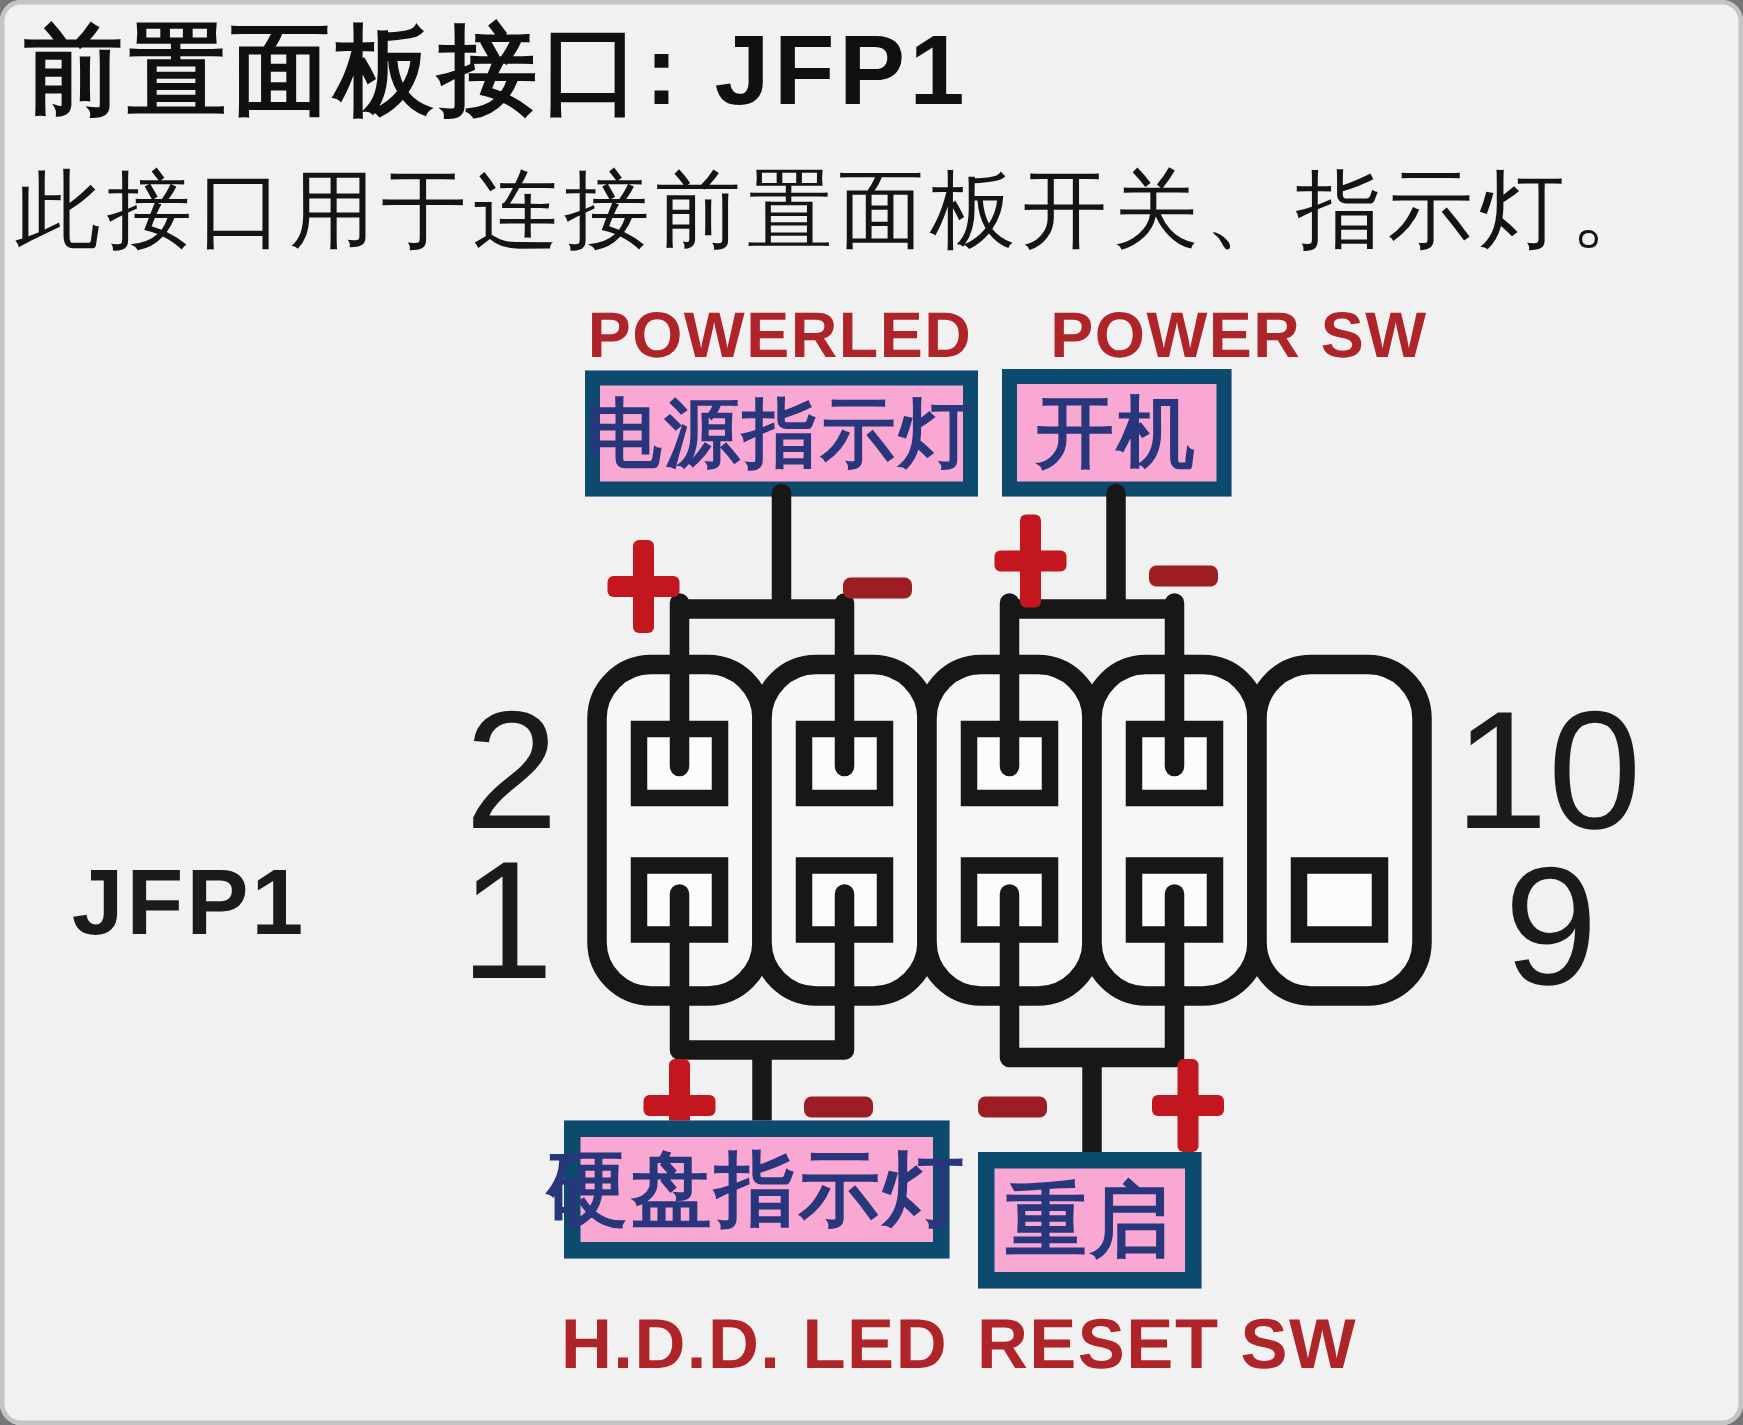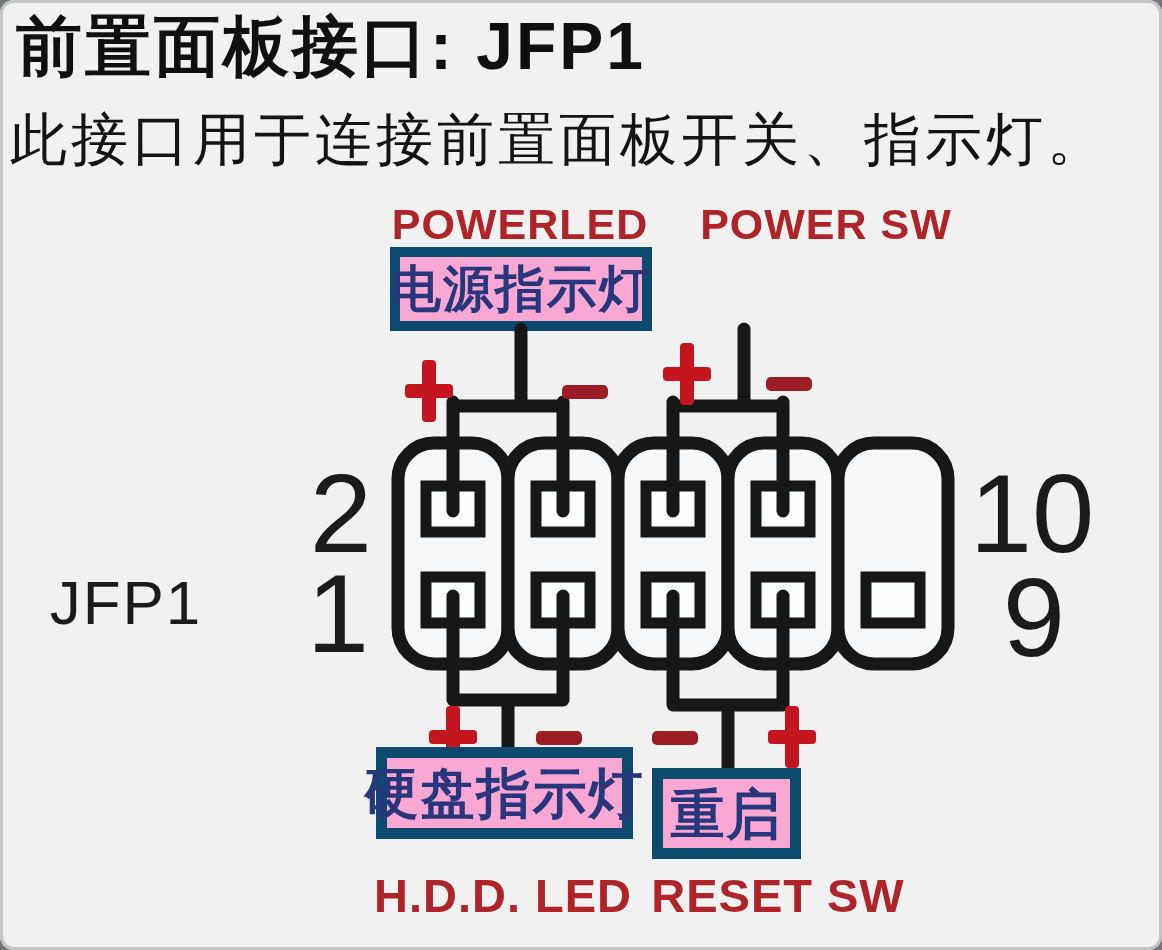--- a/index.html
+++ b/index.html
@@ -34,21 +34,21 @@
   }
   .term-box .cn{
     color:var(--blue);font-weight:bold;letter-spacing:2px;white-space:nowrap;
     line-height:1;
   }
   .pin-num{
     color:#1b1b1b;font-size:112px;font-weight:400;line-height:1;
     transform:translate(-50%,-50%);white-space:nowrap;
   }
   .jfp1{
-    color:#1b1b1b;font-size:62px;font-weight:400;letter-spacing:2px;
+    color:#1b1b1b;font-size:62px;font-weight:700;letter-spacing:2px;
     transform:translate(-50%,-50%);white-space:nowrap;
   }
   .sign{transform:translate(-50%,-50%);}
   .plus{width:48px;height:62px;}
   .plus::before{
     content:"";position:absolute;left:0;top:50%;transform:translateY(-50%);
     width:100%;height:14px;background:var(--plus);border-radius:4px;
   }
   .plus::after{
     content:"";position:absolute;top:0;left:50%;transform:translateX(-50%);
@@ -63,20 +63,23 @@
 <div class="canvas">
 
   <div class="abs title">前置面板接口: JFP1</div>
   <div class="abs subtitle">此接口用于连接前置面板开关、指示灯。</div>
 
   <div class="abs red-label" style="left:385px;top:200px;width:270px;">POWERLED</div>
   <div class="abs red-label" style="left:691px;top:200px;width:270px;">POWER SW</div>
 
   <div class="abs term-box" style="left:390px;top:247px;width:262px;height:84px;">
     <span class="cn" style="font-size:50px;">电源指示灯</span>
+  </div>
+  <div class="abs term-box" style="left:668px;top:246px;width:153px;height:85px;">
+    <span class="cn" style="font-size:52px;">开机</span>
   </div>
 
   <svg width="1162" height="950" viewBox="0 0 1162 950">
 
     <g fill="#f6f7f8" stroke="#171717" stroke-width="13">
       <rect x="398" y="443" width="110" height="221" rx="36"></rect>
       <rect x="508" y="443" width="110" height="221" rx="36"></rect>
       <rect x="618" y="443" width="110" height="221" rx="36"></rect>
       <rect x="728" y="443" width="110" height="221" rx="36"></rect>
       <rect x="838" y="443" width="110" height="221" rx="36"></rect>

